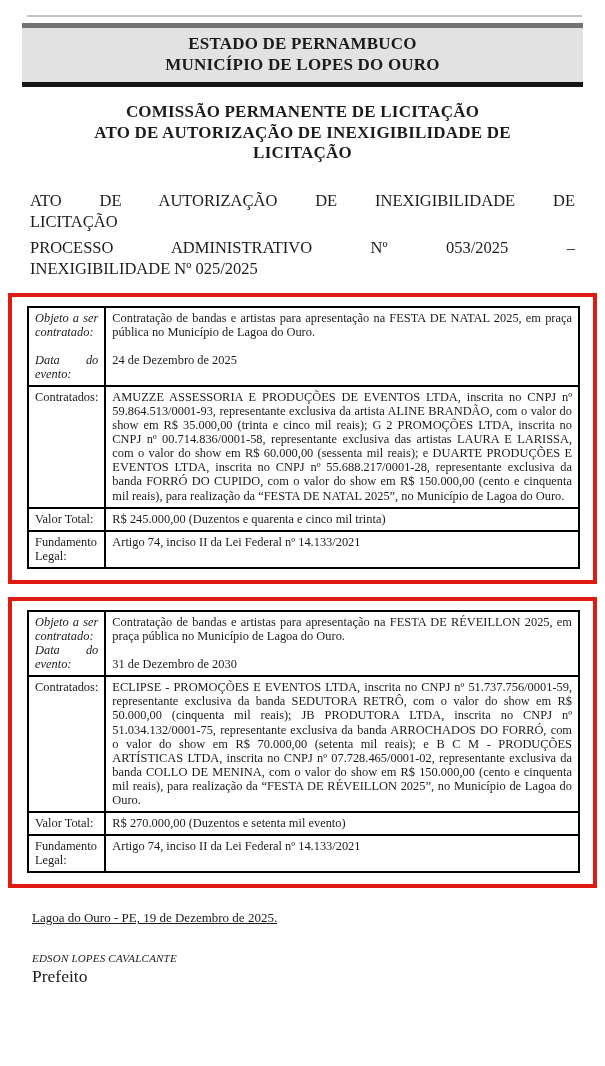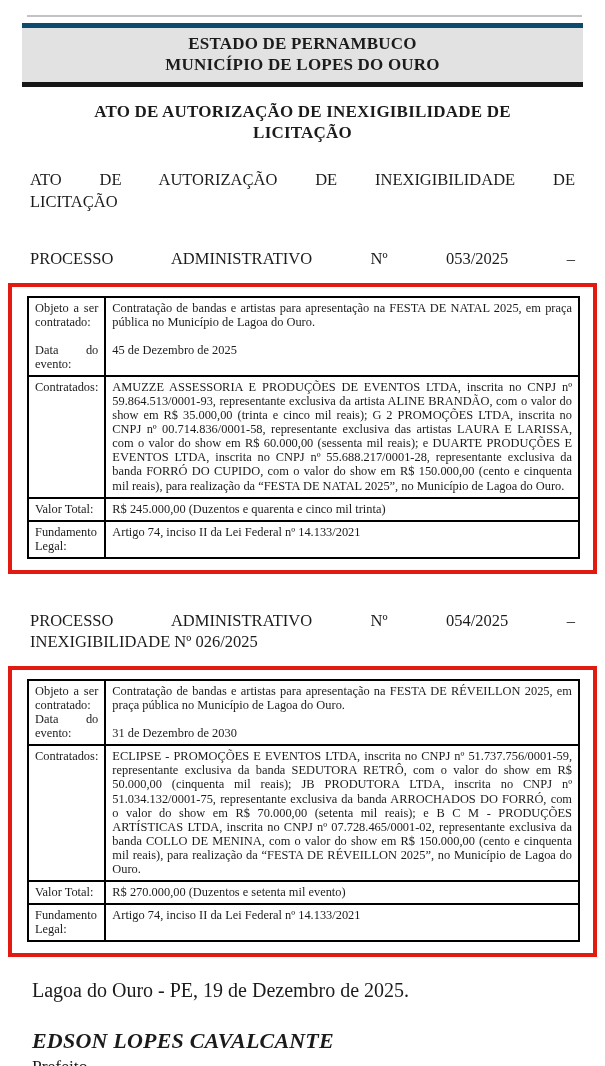--- a/index.html
+++ b/index.html
@@ -10,121 +10,119 @@
     width: 605px;
     min-height: 1066px;
     margin: 0 auto;
     background: #ffffff;
     padding-top: 15px;
   }
   
   .thin-line { height: 2px; background: #c3c3c3; margin: 0 23px 6px 27px; }
   .band {
     margin: 0 22px;
-    border-top: 5px solid #0c4a6e;
+    border-top: 5px solid #737373;
     border-bottom: 5px solid #161616;
     background: #e2e2e2;
     text-align: center;
     padding: 5px 0 7px 0;
   }
   .band .bl { font-weight: bold; font-size: 17px; line-height: 21px; letter-spacing: 0.2px; }
   
   .doc-title { margin-top: 15px; text-align: center; }
   .doc-title .tl { font-weight: bold; font-size: 17px; line-height: 20.5px; letter-spacing: 0.2px; }
   
   .para { margin: 0 30px; font-size: 16.5px; line-height: 21.5px; }
   .para .l1 { text-align: justify; text-align-last: justify; }
   .para .l2 { text-align: left; }
   .intro { margin-top: 26px; }
-  .proc-head { margin-top: 36px; }
+  .proc-head { margin-top: 4px; }
   
   .red-box {
     margin: 13px 8px 0 8px;
     border: 4px solid #e11b12;
     padding: 9px 13px 11px 15px;
     background: #ffffff;
   }
   table.doc { width: 100%; border-collapse: collapse; }
   table.doc td {
     border: 2px solid #000000;
     font-size: 12.4px;
     line-height: 14.1px;
     padding: 3px 6px 4px 6px;
     text-align: justify;
     vertical-align: top;
   }
   td.label { width: 70px; padding: 3px 4px 4px 5px; }
-  td.label p { text-align: justify; }
+  td.label p { text-align: justify; font-style: italic; }
   td.mid { vertical-align: middle; border-radius: 21px; }
   .lbl-gap { margin-top: 14px; }
   .date-line { margin-top: 14px; }
   
-  .place-date { margin: 22px 30px 0 32px; font-size: 20px; }
-  .sig-name { margin: 26px 30px 0 32px; font-size: 22px; font-weight: bold; font-style: italic; letter-spacing: 0.2px; }
+  .place-date { margin: 22px 30px 0 32px; font-size: 13px; text-decoration: underline; }
+  .sig-name { margin: 26px 30px 0 32px; font-size: 11px; font-weight: normal; font-style: italic; letter-spacing: 0.2px; }
   .sig-role { margin: 2px 30px 0 32px; font-size: 17.5px; }
 </style>
 </head>
 <body>
 
 <div class="page">
 
   <div class="thin-line"></div>
 
   <div class="band">
     <div class="bl">ESTADO DE PERNAMBUCO</div>
     <div class="bl">MUNICÍPIO DE LOPES DO OURO</div>
   </div>
 
   <div class="doc-title">
+    <div class="tl">COMISSÃO PERMANENTE DE LICITAÇÃO</div>
     <div class="tl">ATO DE AUTORIZAÇÃO DE INEXIGIBILIDADE DE</div>
     <div class="tl">LICITAÇÃO</div>
   </div>
 
   <div class="para intro">
     <div class="l1">ATO DE AUTORIZAÇÃO DE INEXIGIBILIDADE DE</div>
     <div class="l2">LICITAÇÃO</div>
   </div>
 
   <div class="para proc-head">
     <div class="l1">PROCESSO ADMINISTRATIVO Nº 053/2025 –</div>
+    <div class="l2">INEXIGIBILIDADE Nº 025/2025</div>
   </div>
 
   <div class="red-box">
     <table class="doc">
       <tbody>
           <tr>
         <td class="label">
           <p>Objeto a ser contratado:</p>
           <p class="lbl-gap">Data do evento:</p>
         </td>
         <td>
           <p>Contratação de bandas e artistas para apresentação na FESTA DE NATAL 2025, em praça pública no Município de Lagoa do Ouro.</p>
-          <p class="date-line">45 de Dezembro de 2025</p>
+          <p class="date-line">24 de Dezembro de 2025</p>
         </td>
       </tr>
       <tr>
         <td class="label mid">Contratados:</td>
         <td>AMUZZE ASSESSORIA E PRODUÇÕES DE EVENTOS LTDA, inscrita no CNPJ nº 59.864.513/0001-93, representante exclusiva da artista ALINE BRANDÃO, com o valor do show em R$ 35.000,00 (trinta e cinco mil reais); G 2 PROMOÇÕES LTDA, inscrita no CNPJ nº 00.714.836/0001-58, representante exclusiva das artistas LAURA E LARISSA, com o valor do show em R$ 60.000,00 (sessenta mil reais); e DUARTE PRODUÇÕES E EVENTOS LTDA, inscrita no CNPJ nº 55.688.217/0001-28, representante exclusiva da banda FORRÓ DO CUPIDO, com o valor do show em R$ 150.000,00 (cento e cinquenta mil reais), para realização da “FESTA DE NATAL 2025”, no Município de Lagoa do Ouro.</td>
       </tr>
       <tr>
         <td class="label mid">Valor Total:</td>
         <td class="mid">R$ 245.000,00 (Duzentos e quarenta e cinco mil trinta)</td>
       </tr>
       <tr>
         <td class="label mid">Fundamento Legal:</td>
         <td class="mid">Artigo 74, inciso II da Lei Federal nº 14.133/2021</td>
       </tr>
     </tbody>
       </table>
   </div>
 
-  <div class="para proc-head">
-    <div class="l1">PROCESSO ADMINISTRATIVO Nº 054/2025 –</div>
-    <div class="l2">INEXIGIBILIDADE Nº 026/2025</div>
-  </div>
 
   <div class="red-box">
     <table class="doc">
       <tbody>
           <tr>
         <td class="label">
           <p>Objeto a ser contratado:</p>
           <p>Data do evento:</p>
         </td>
         <td>

